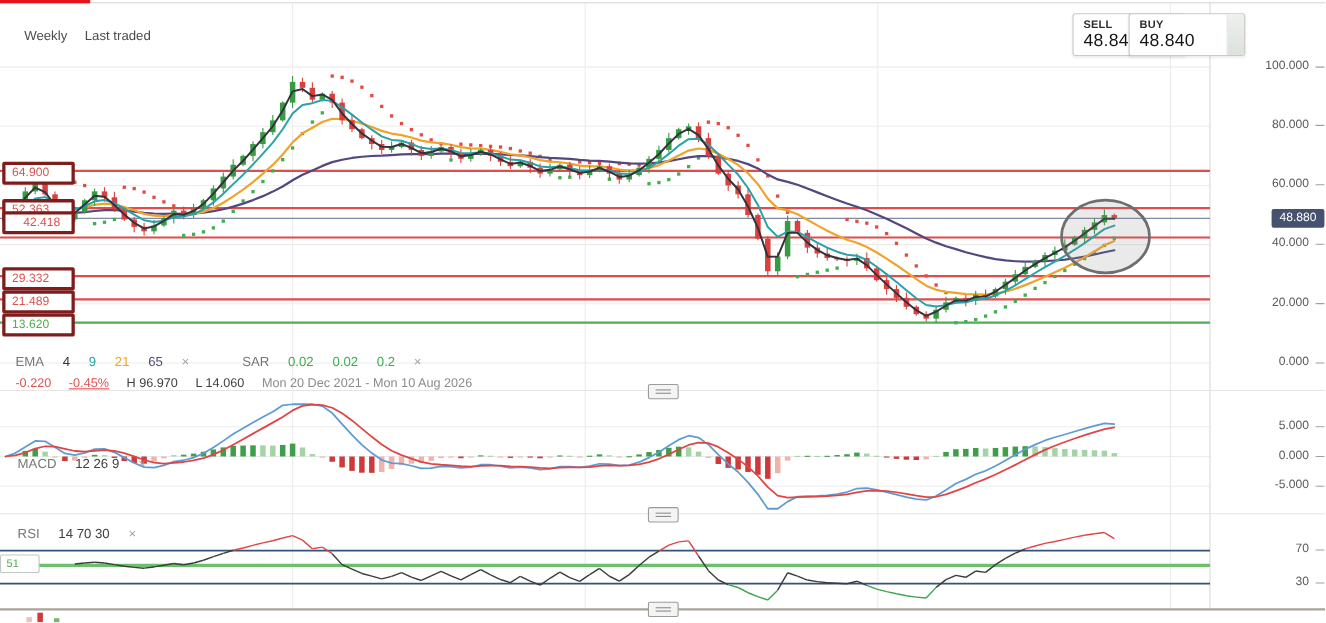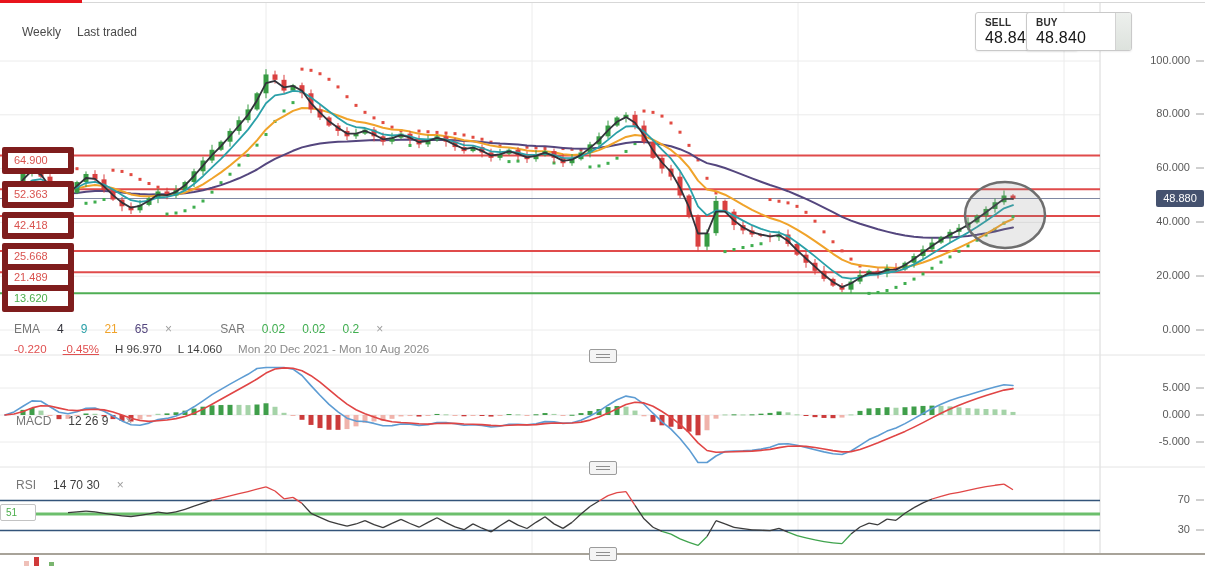--- a/index.html
+++ b/index.html
@@ -17,21 +17,21 @@
   .ticket-main{flex:1;padding:4px 0 0 9px;}
   .ticket-side{width:15px;border-left:1px solid #d2d2d2;background:linear-gradient(#edf0ed,#dde2dd);border-radius:0 2px 2px 0;}
   .ticket-label{font-size:10px;font-weight:700;color:#2e2e2e;letter-spacing:.2px;}
   .ticket-price{font-size:16px;color:#161616;margin-top:1px;letter-spacing:.2px;}
   
   .yl{position:absolute;left:1112px;width:78px;text-align:right;font-size:11px;color:#595959;z-index:2;}
   .price-badge{position:absolute;left:1156px;top:190px;width:48px;height:17px;background:#45526f;color:#fff;
       font-size:11px;line-height:17px;text-align:center;border-radius:2px;z-index:2;}
   
   .lvl{position:absolute;left:2px;width:54px;height:15px;line-height:15px;padding-left:6px;font-size:11px;
-      background:#fff;border:6px solid #7f1d1d;border-radius:2px;z-index:2;cursor:ns-resize;}
+      background:#fff;border:3px solid #7f1d1d;border-radius:2px;z-index:2;cursor:ns-resize;}
   
   .legend{position:absolute;display:flex;align-items:center;gap:17px;font-size:12px;color:#3f3f3f;z-index:2;}
   .legend .name{color:#767676;}
   .legend .close-x{color:#9e9e9e;font-size:12px;cursor:pointer;}
   .stats{position:absolute;display:flex;gap:16px;font-size:11.5px;z-index:2;}
   .stats .dim{color:#8b8b8b;}
   .stats .dark{color:#3f3f3f;}
   .rsi-badge{position:absolute;left:0;top:504px;width:29px;height:15px;line-height:15px;background:#fff;
       border:1px solid #c3c3c3;border-radius:2px;font-size:10px;padding-left:5px;z-index:2;}
   
@@ -697,22 +697,22 @@
 
   <div class="yl" style="top:381px;">5.000</div>
   <div class="yl" style="top:408px;">0.000</div>
   <div class="yl" style="top:435px;">-5.000</div>
 
   <div class="yl" style="top:493px;">70</div>
   <div class="yl" style="top:523px;">30</div>
 
   <div class="lvl" style="top: 147px; color: rgb(217, 83, 79);">64.900</div>
   <div class="lvl" style="top: 181px; color: rgb(217, 83, 79);">52.363</div>
-  <div class="lvl" style="top: 212px; color: rgb(217, 83, 79);">42.418</div>
-  <div class="lvl" style="top: 243px; color: rgb(217, 83, 79);">25.668</div>
+  <div class="lvl" style="top: 192px; color: rgb(217, 83, 79); text-align: center;">42.418</div>
+  <div class="lvl" style="top: 243px; color: rgb(217, 83, 79);">29.332</div>
   <div class="lvl" style="top: 264px; color: rgb(217, 83, 79);">21.489</div>
   <div class="lvl" style="top: 285px; color: rgb(76, 174, 76);">13.620</div>
 
   <div class="legend" style="left:14px;top:322px;">
     <span class="name">EMA</span>
     <span style="color: rgb(51, 51, 59);">4</span>
     <span style="color: rgb(42, 160, 168);">9</span>
     <span style="color: rgb(240, 163, 42);">21</span>
     <span style="color: rgb(84, 70, 126);">65</span>
     <span class="close-x">×</span>

